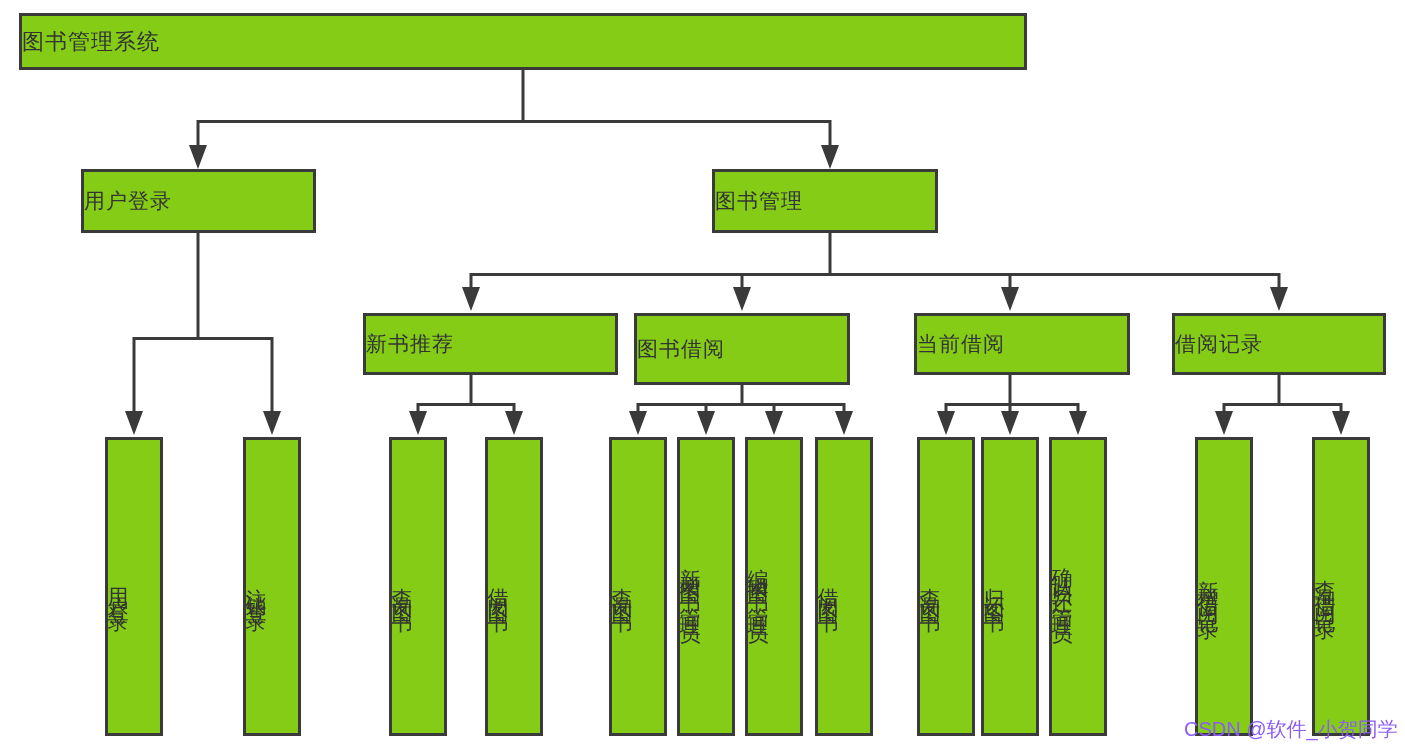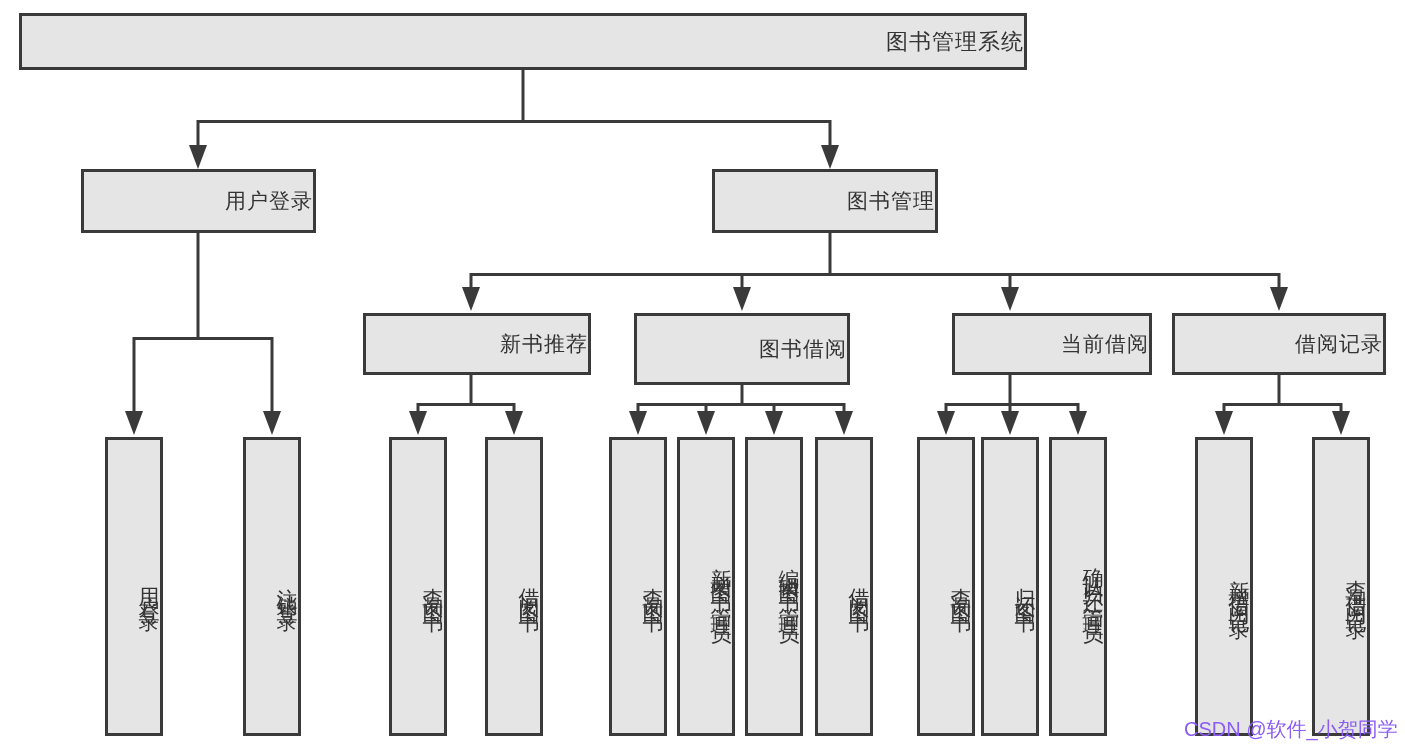--- a/index.html
+++ b/index.html
@@ -17,24 +17,24 @@
   }
   .connectors {
     position: absolute;
     left: 0;
     top: 0;
   }
   .box {
     position: absolute;
     box-sizing: border-box;
     border: 3px solid #3a3a3a;
-    background: #e5e5e5;
+    background: #84cc16;
     display: flex;
     align-items: center;
-    justify-content: flex-end;
+    justify-content: flex-start;
     color: #333333;
   }
   .hlabel {
     font-size: 21px;
     letter-spacing: 1px;
     color: #333333;
     white-space: nowrap;
   }
   .root-box .hlabel {
     font-size: 22px;
@@ -119,27 +119,27 @@
     <span class="hlabel">图书管理系统</span>
   </div>
 
   <div class="box" style="left:81px;top:169px;width:235px;height:64px">
     <span class="hlabel">用户登录</span>
   </div>
   <div class="box" style="left:712px;top:169px;width:226px;height:64px">
     <span class="hlabel">图书管理</span>
   </div>
 
-  <div class="box" style="left:363px;top:313px;width:228px;height:62px">
+  <div class="box" style="left:363px;top:313px;width:255px;height:62px">
     <span class="hlabel">新书推荐</span>
   </div>
   <div class="box" style="left:634px;top:313px;width:216px;height:72px">
     <span class="hlabel">图书借阅</span>
   </div>
-  <div class="box" style="left:952px;top:313px;width:200px;height:62px">
+  <div class="box" style="left:914px;top:313px;width:216px;height:62px">
     <span class="hlabel">当前借阅</span>
   </div>
   <div class="box" style="left:1172px;top:313px;width:214px;height:62px">
     <span class="hlabel">借阅记录</span>
   </div>
 
   <div class="box" style="left:105px;top:437px;width:58px;height:299px">
     <span class="vlabel">用户登录</span>
   </div>
   <div class="box" style="left:243px;top:437px;width:58px;height:299px">

